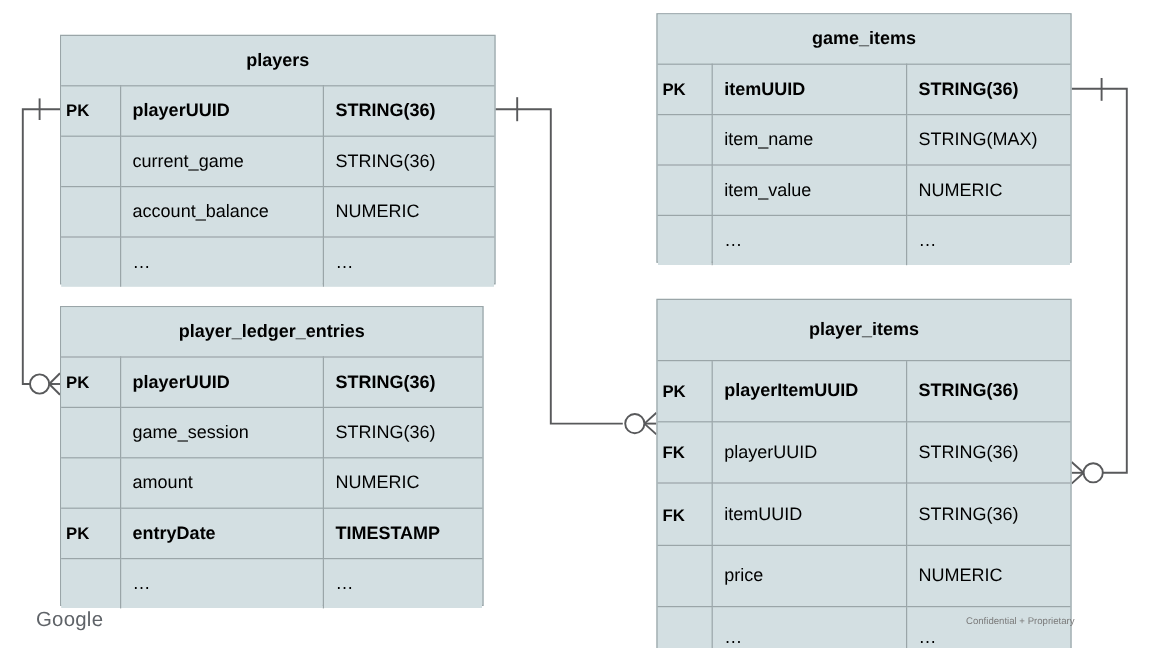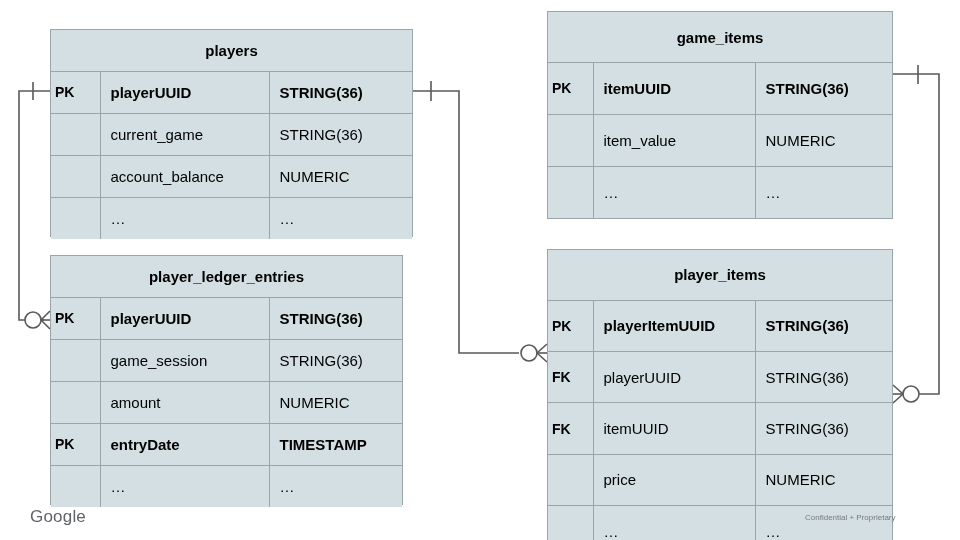--- a/index.html
+++ b/index.html
@@ -218,20 +218,25 @@
             <tr style="height: 41px;">
               <td class="title-cell" colspan="3">game_items</td>
             </tr>
             <tr class="row-pk" style="height: 42px;">
               <td class="key-cell">PK</td>
               <td class="name-cell">itemUUID</td>
               <td class="type-cell">STRING(36)</td>
             </tr>
             <tr style="height: 42px;">
               <td class="key-cell"></td>
+              <td class="name-cell">item_name</td>
+              <td class="type-cell">STRING(MAX)</td>
+            </tr>
+            <tr style="height: 42px;">
+              <td class="key-cell"></td>
               <td class="name-cell">item_value</td>
               <td class="type-cell">NUMERIC</td>
             </tr>
             <tr style="height: 42px;">
               <td class="key-cell"></td>
               <td class="name-cell">…</td>
               <td class="type-cell">…</td>
             </tr>
           </tbody>
         </table>

